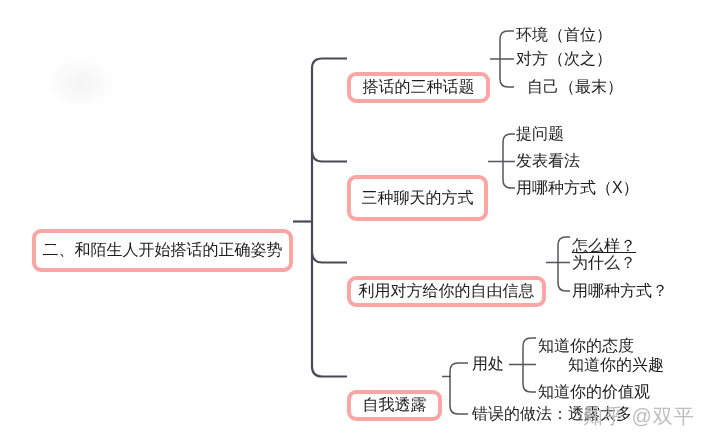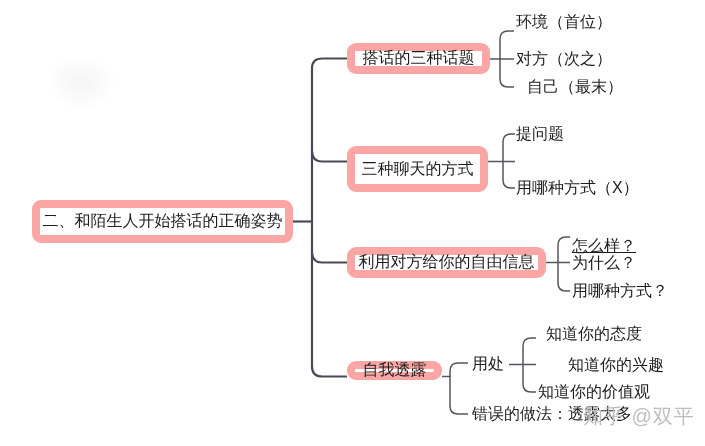--- a/index.html
+++ b/index.html
@@ -8,25 +8,26 @@
     width:705px;height:446px;
     background:#ffffff;
     font-family:"Liberation Sans","DejaVu Sans",sans-serif;
     overflow:hidden;
   }
   .lines{position:absolute;left:0;top:0;}
   .node{
     position:absolute;
     box-sizing:border-box;
     background:#ffffff;
-    border:8px solid #fca5a5;
+    border:4px solid #fca5a5;
     border-radius:9px;
     display:flex;align-items:center;justify-content:center;
     font-size:16px;color:#1d1d1d;white-space:nowrap;
     z-index:2;
+    margin-top:29px;
   }
   .leaf{
     position:absolute;
     font-size:16px;color:#1d1d1d;
     line-height:20px;white-space:nowrap;
     z-index:2;
   }
   .watermark{
     position:absolute;
     left:583px;top:403px;
@@ -66,41 +67,42 @@
     </g>
   </svg>
 
   <div class="node" style="left:32px;top:200px;width:261px;height:43px;">
     <span>二、和陌生人开始搭话的正确姿势</span>
   </div>
 
   <div class="node" style="left:347px;top:43px;width:143px;height:31px;">
     <span>搭话的三种话题</span>
   </div>
-  <div class="leaf" style="left:516px;top:12px;">环境（首位）</div>
+  <div class="leaf" style="left:516px;top:25px;">环境（首位）</div>
   <div class="leaf" style="left:516px;top:49px;">对方（次之）</div>
   <div class="leaf" style="left:527px;top:77px;">自己（最末）</div>
 
   <div class="node" style="left:347px;top:146px;width:141px;height:46px;">
     <span>三种聊天的方式</span>
   </div>
   <div class="leaf" style="left:516px;top:124px;font-family:Liberation Serif, serif;">提问题</div>
+  <div class="leaf" style="left:516px;top:151px;">发表看法</div>
   <div class="leaf" style="left:516px;top:178px;">用哪种方式（X）</div>
 
   <div class="node" style="left:347px;top:247px;width:199px;height:31px;">
     <span>利用对方给你的自由信息</span>
   </div>
   <div class="leaf" style="left:572px;top:236px;text-decoration:underline;">怎么样？</div>
   <div class="leaf" style="left:572px;top:253px;">为什么？</div>
   <div class="leaf" style="left:572px;top:281px;">用哪种方式？</div>
 
-  <div class="node" style="left:347px;top:361px;width:95px;height:19px;">
+  <div class="node" style="left:347px;top:361px;width:95px;height:31px;">
     <span>自我透露</span>
   </div>
   <div class="leaf" style="left:472px;top:354px;">用处</div>
-  <div class="leaf" style="left:538px;top:324px;margin-left:8px;">知道你的态度</div>
+  <div class="leaf" style="left:538px;top:336px;">知道你的态度</div>
   <div class="leaf" style="left:568px;top:355px;">知道你的兴趣</div>
   <div class="leaf" style="left:538px;top:382px;">知道你的价值观</div>
   <div class="leaf" style="left:472px;top:404px;">错误的做法：透露太多</div>
 
   <div class="watermark">知乎 @双平</div>
 
 </div>
 
 </body></html>

